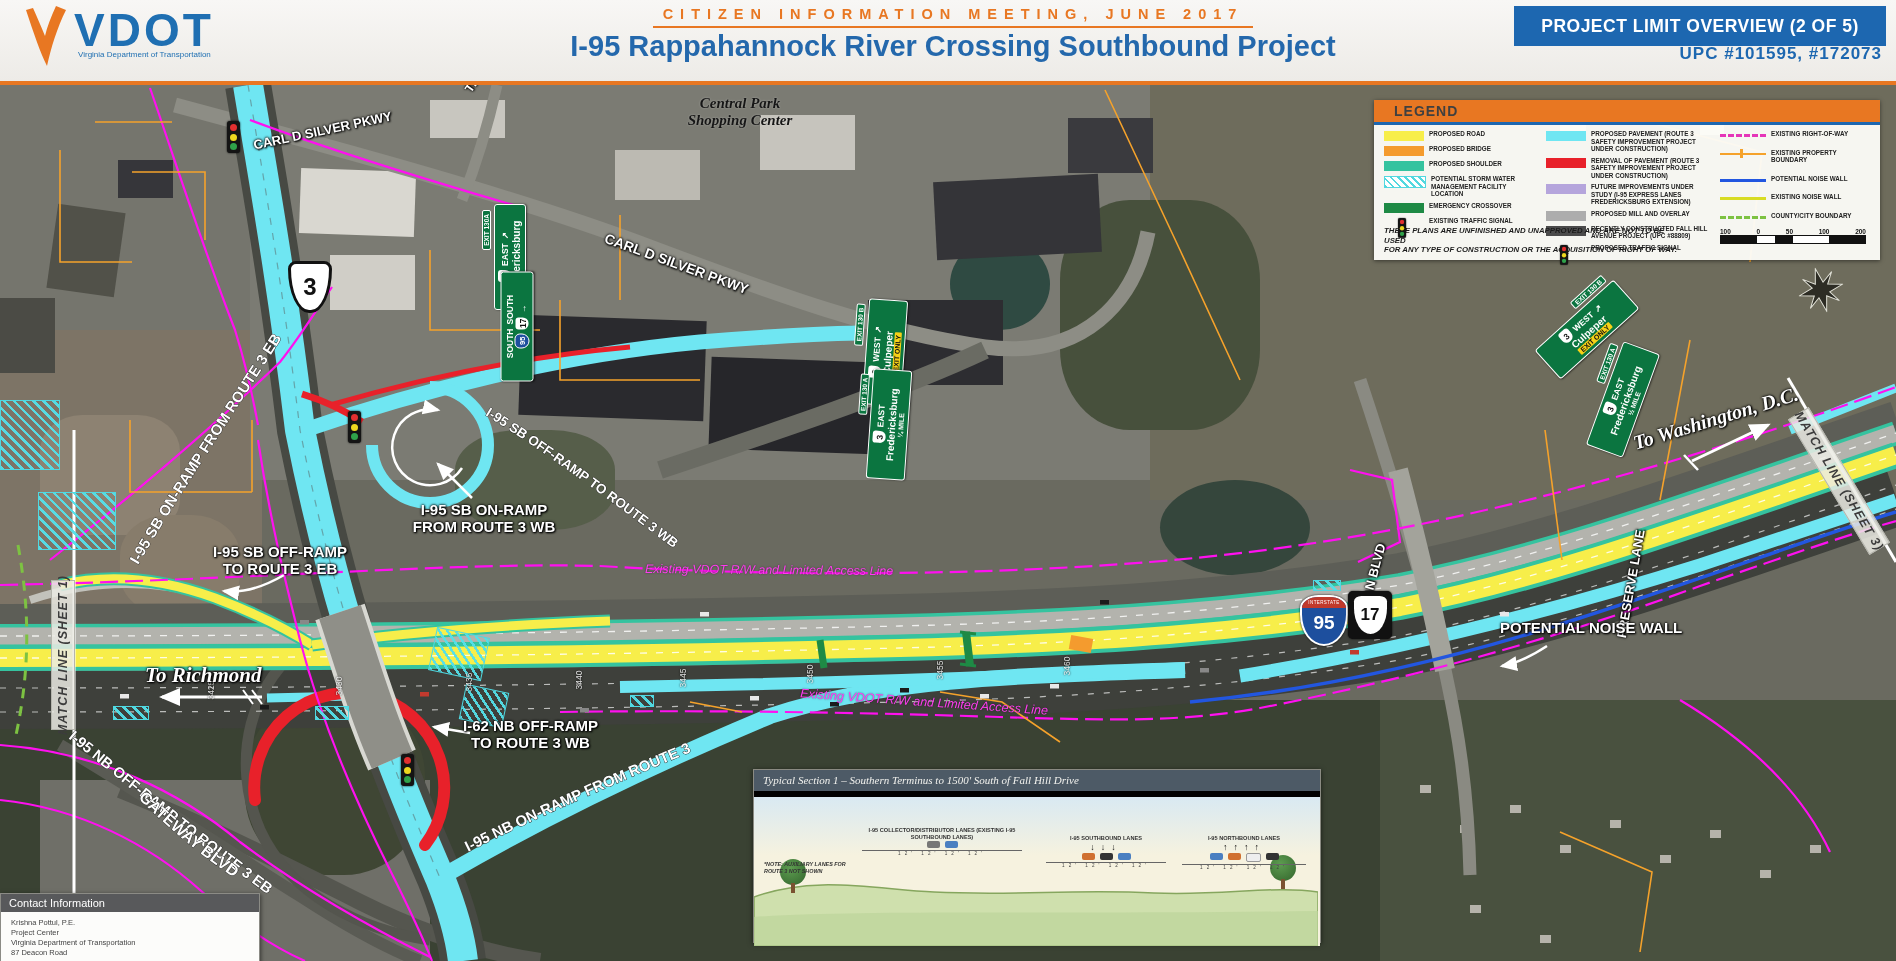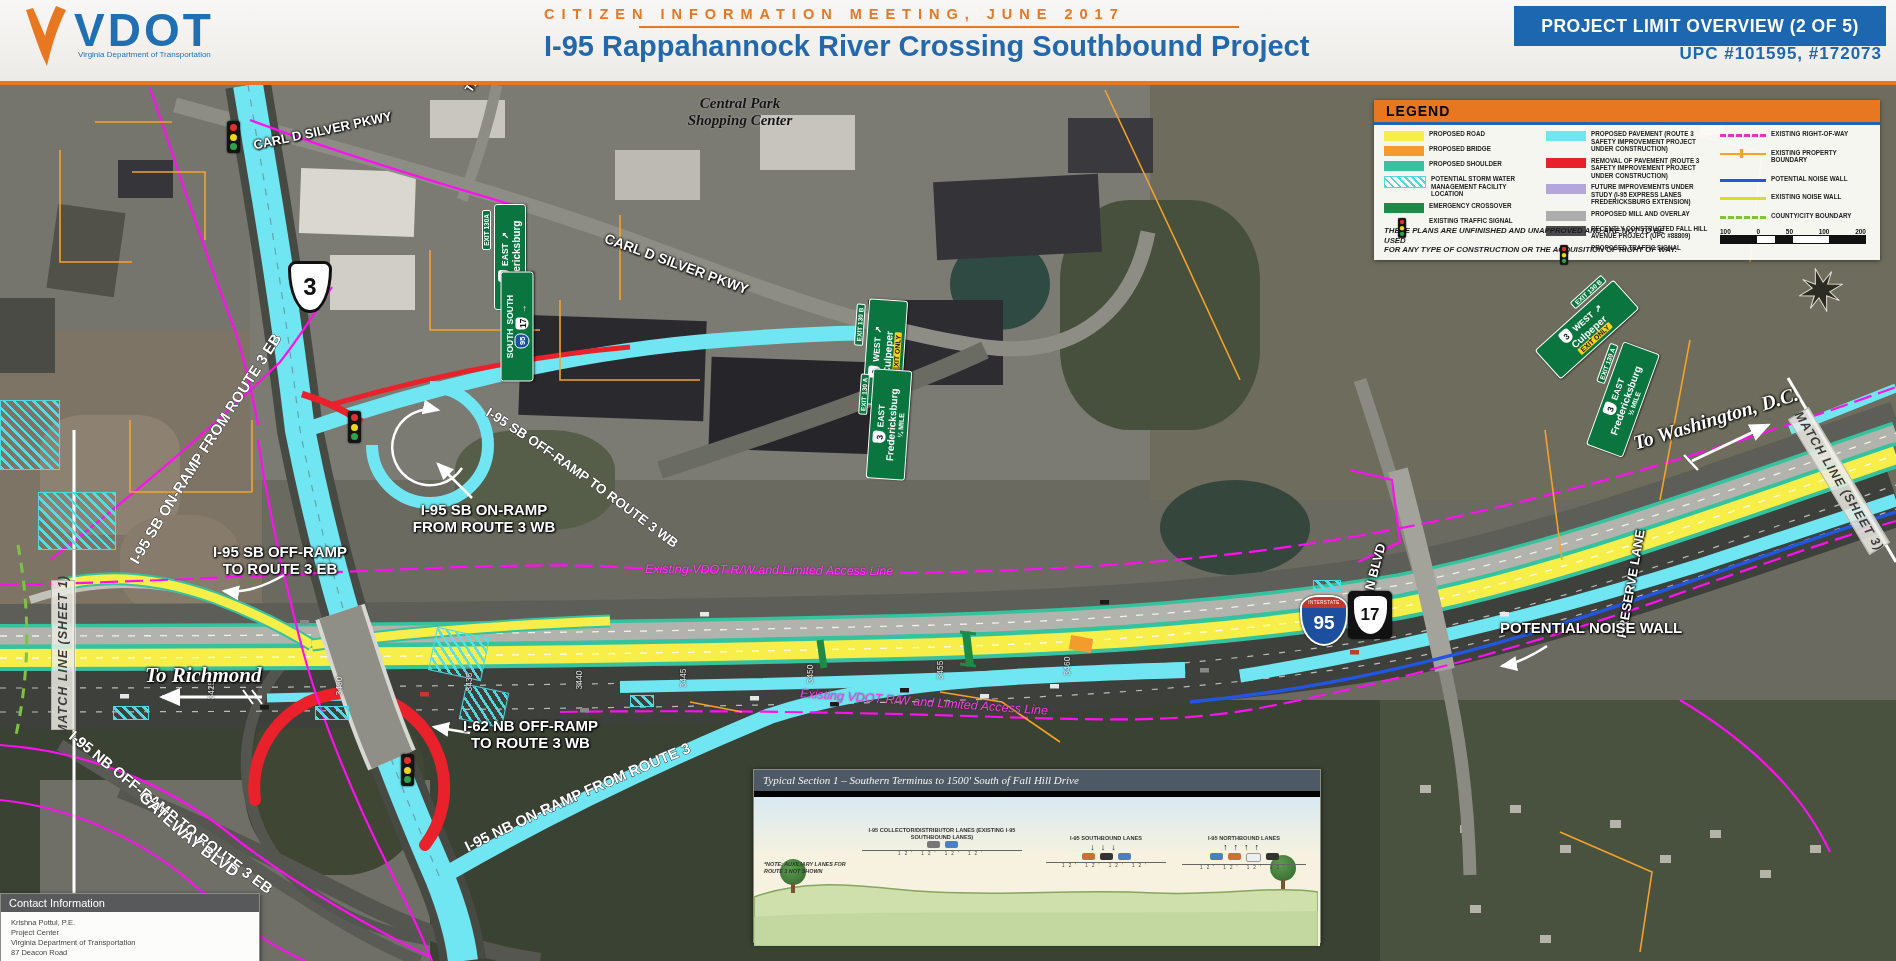--- a/index.html
+++ b/index.html
@@ -3,21 +3,21 @@
 <meta charset="utf-8">
 <style>
   html,body{margin:0;padding:0;background:#222;}
   .stage{position:relative;width:1896px;height:961px;overflow:hidden;font-family:"Liberation Sans",sans-serif;background:#f4f2ef;}
   
   .header{position:absolute;left:0;top:0;width:1896px;height:81px;background:linear-gradient(#f8f7f5,#edebe7);border-bottom:4px solid #E87722;z-index:40;}
   .logo{position:absolute;left:20px;top:4px;display:flex;align-items:flex-start;justify-content:flex-end;}
   .logo-text{margin-left:2px;}
   .logo-vdot{font-size:46px;font-weight:bold;color:#1f6fb2;letter-spacing:3px;line-height:52px;}
   .logo-tag{font-size:8px;color:#1f6fb2;margin-top:-6px;margin-left:4px;}
-  .title-wrap{position:absolute;left:544px;top:6px;width:790px;text-align:left;}
+  .title-wrap{position:absolute;left:558px;top:6px;width:790px;text-align:center;}
   .meeting-title{font-size:14.5px;font-weight:bold;color:#E87722;letter-spacing:7px;}
   .title-rule{width:600px;border:none;border-top:2px solid #E87722;margin:4px auto 2px auto;}
   .project-title{font-size:29px;font-weight:bold;color:#2468ac;}
   .sheet-plate{position:absolute;right:10px;top:6px;width:372px;height:40px;background:#1d67b0;color:#fff;font-weight:bold;font-size:17.5px;display:flex;align-items:center;justify-content:center;letter-spacing:.5px;}
   .upc{position:absolute;right:14px;top:44px;color:#1d67b0;font-weight:bold;font-size:17px;letter-spacing:1px;}
   
   .map{position:absolute;left:0;top:85px;width:1896px;height:876px;background:#6a6a60;overflow:hidden;}
   .terr,.bld{position:absolute;}
   .roads-svg{position:absolute;left:0;top:0;z-index:3;}
   .roads-svg text{font-family:"Liberation Sans",sans-serif;font-weight:bold;fill:#fff;stroke:#222;stroke-width:.85;paint-order:stroke;}
@@ -46,21 +46,21 @@
   .grow{display:flex;align-items:center;justify-content:center;gap:4px;font-size:8.5px;font-weight:bold;white-space:nowrap;}
   .gdest{font-size:10px;font-weight:bold;text-align:center;white-space:nowrap;}
   .gshield{background:#fff;color:#111;border-radius:3px 3px 45% 45%;width:12px;height:13px;font-size:8.5px;font-weight:bold;display:inline-flex;align-items:center;justify-content:center;}
   .gshield-blue{background:#1d4f9e;color:#fff;border-radius:35% 35% 50% 50%;width:13px;height:13px;font-size:7.5px;font-weight:bold;display:inline-flex;align-items:center;justify-content:center;border:1px solid #fff;}
   .gextra{font-size:7px;font-weight:bold;text-align:center;}
   .gextra-eo{background:#f7d117;color:#111;border-radius:1px;padding:0 3px;display:inline-block;}
   
   .hatch{position:absolute;border:1.5px solid #4fd9e2;background:repeating-linear-gradient(45deg,rgba(84,224,233,.95) 0 2.5px,rgba(84,224,233,0) 2.5px 7px);z-index:5;}
   
   .legend{position:absolute;left:1374px;top:15px;width:506px;height:160px;background:rgba(252,252,248,.96);box-shadow:0 1px 4px rgba(0,0,0,.5);z-index:20;}
-  .legend-head{height:22px;background:#E87722;color:#000000;font-weight:bold;font-size:14px;letter-spacing:1px;line-height:22px;padding-left:12px;border-bottom:3px solid #1d67b0;}
+  .legend-head{height:22px;background:#E87722;color:#404040;font-weight:bold;font-size:14px;letter-spacing:1px;line-height:22px;padding-left:20px;border-bottom:3px solid #1d67b0;}
   .lcol{position:absolute;top:30px;display:flex;flex-direction:column;}
   .lrow{display:flex;align-items:flex-start;gap:5px;margin-bottom:4px;}
   .sw{width:40px;height:10px;flex-shrink:0;margin-top:1px;}
   .sw-hatch{background:repeating-linear-gradient(45deg,#52d8df 0 2px,#fff 2px 5px)!important;border:1px solid #52d8df;}
   .swl{width:46px;height:0;flex-shrink:0;margin-top:4px;}
   .sw-dash-m{border-top:3px dashed #E535B8;}
   .sw-line-b{border-top:3px solid #2256E0;}
   .sw-line-y{border-top:3px solid #d8dc23;}
   .sw-dash-g{border-top:3px dashed #7DC242;}
   .sw-tick{border-top:2.5px solid #F5A22B;position:relative;}

